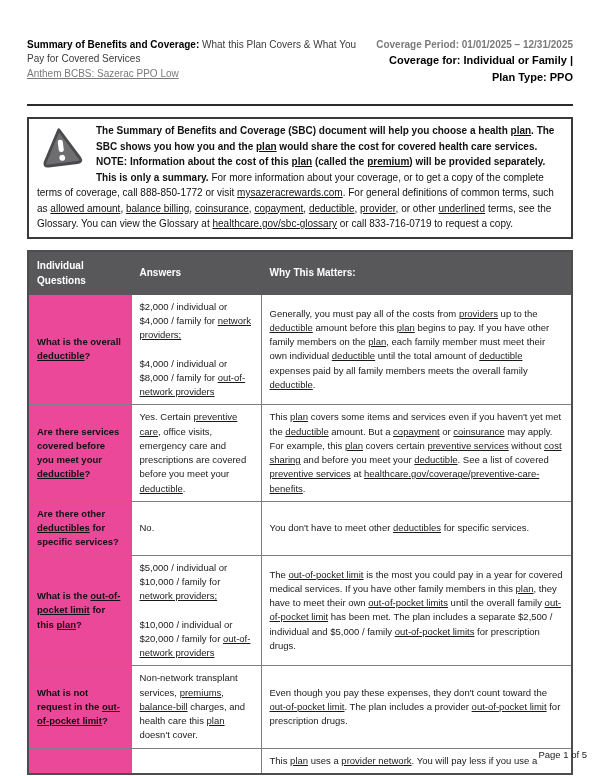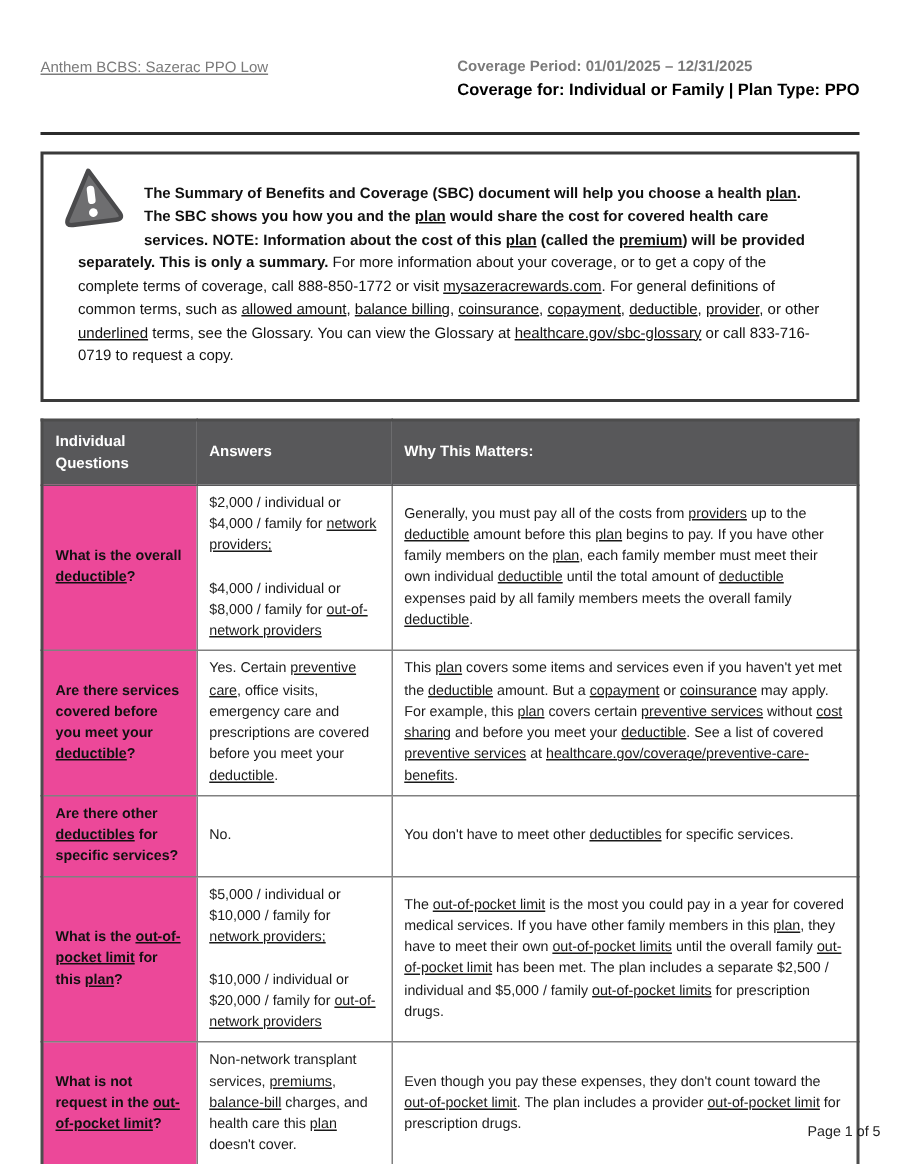--- a/index.html
+++ b/index.html
@@ -10,29 +10,29 @@
     overflow:hidden;
   }
   .page { width:600px; height:776px; padding:38px 27px 0 27px; position:relative; }
 
   
   .doc-header { display:flex; justify-content:space-between; align-items:flex-start; }
   .h-left { max-width:360px; }
   .title-line { font-size:10px; line-height:1.4; color:#3c3c3c; }
   .title-line .strong { font-weight:bold; color:#000; }
   .plan-name { font-size:10px; line-height:1.5; color:#7a7a7a;text-decoration:underline; }
-  .h-right { text-align:left; }
+  .h-right { text-align:right; }
   .coverage-period { font-size:10px; font-weight:bold; color:#7a7a7a; line-height:1.4; }
   .coverage-for { font-size:11px; font-weight:bold; color:#000; line-height:1.5; }
   .header-divider { border:none; border-top:2px solid #2b2b2b; margin:19px 0 11px 0; }
 
   
   .notice { border:2px solid #3a3a3a; padding:4px 8px 5px 8px; font-size:10px; line-height:1.55; color:#111; }
   .warn-icon { float:left; width:44px; height:42px; margin:3px 13px 2px 2px; }
-  .notice p { margin:15px; }
+  .notice p { margin:0; }
   .u { text-decoration:underline; }
   .b { font-weight:bold; }
 
   
   table.benefits { width:100%; border-collapse:collapse; margin-top:11px; font-size:9.5px; line-height:1.5; border:2px solid #4d4d4d; }
   table.benefits th {
     background:#58585a; color:#fff; text-align:left; font-weight:bold;
     font-size:10px; padding:6px 8px; border:1px solid #58585a;
   }
   table.benefits td {
@@ -44,20 +44,21 @@
   
   .page-footer { position:absolute; right:13px; bottom:16px; font-size:9.5px; color:#222; }
 </style>
 </head>
 <body>
 
 <div class="page">
 
   <header class="doc-header">
     <div class="h-left">
+      <div class="title-line"><span class="strong">Summary of Benefits and Coverage:</span><span> What this Plan Covers &amp; What You Pay for Covered Services</span></div>
       <div class="plan-name">Anthem BCBS: Sazerac PPO Low</div>
     </div>
     <div class="h-right">
       <div class="coverage-period">Coverage Period: 01/01/2025 – 12/31/2025</div>
       <div class="coverage-for">Coverage for: Individual or Family | Plan Type: PPO</div>
     </div>
   </header>
 
   <hr class="header-divider">
 

